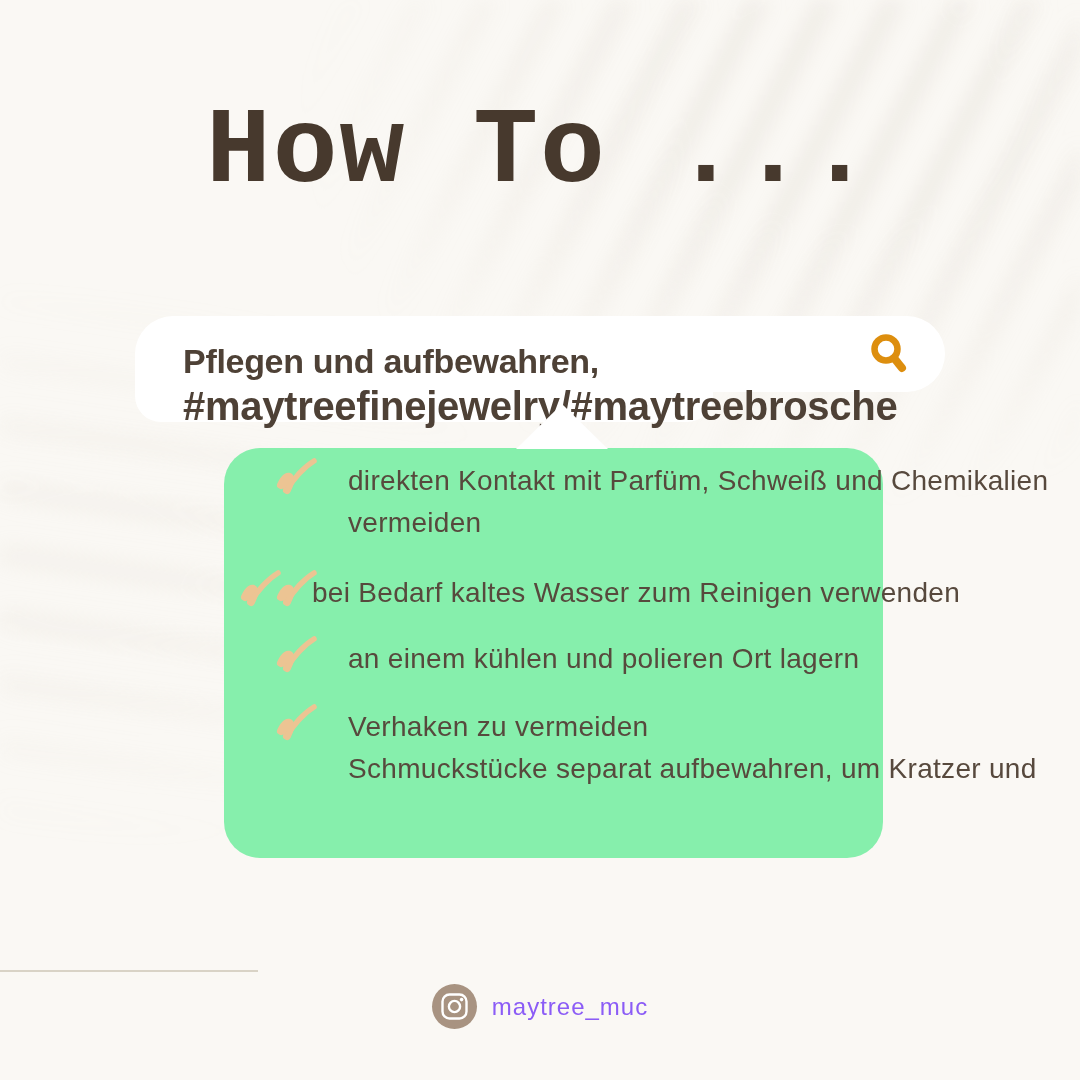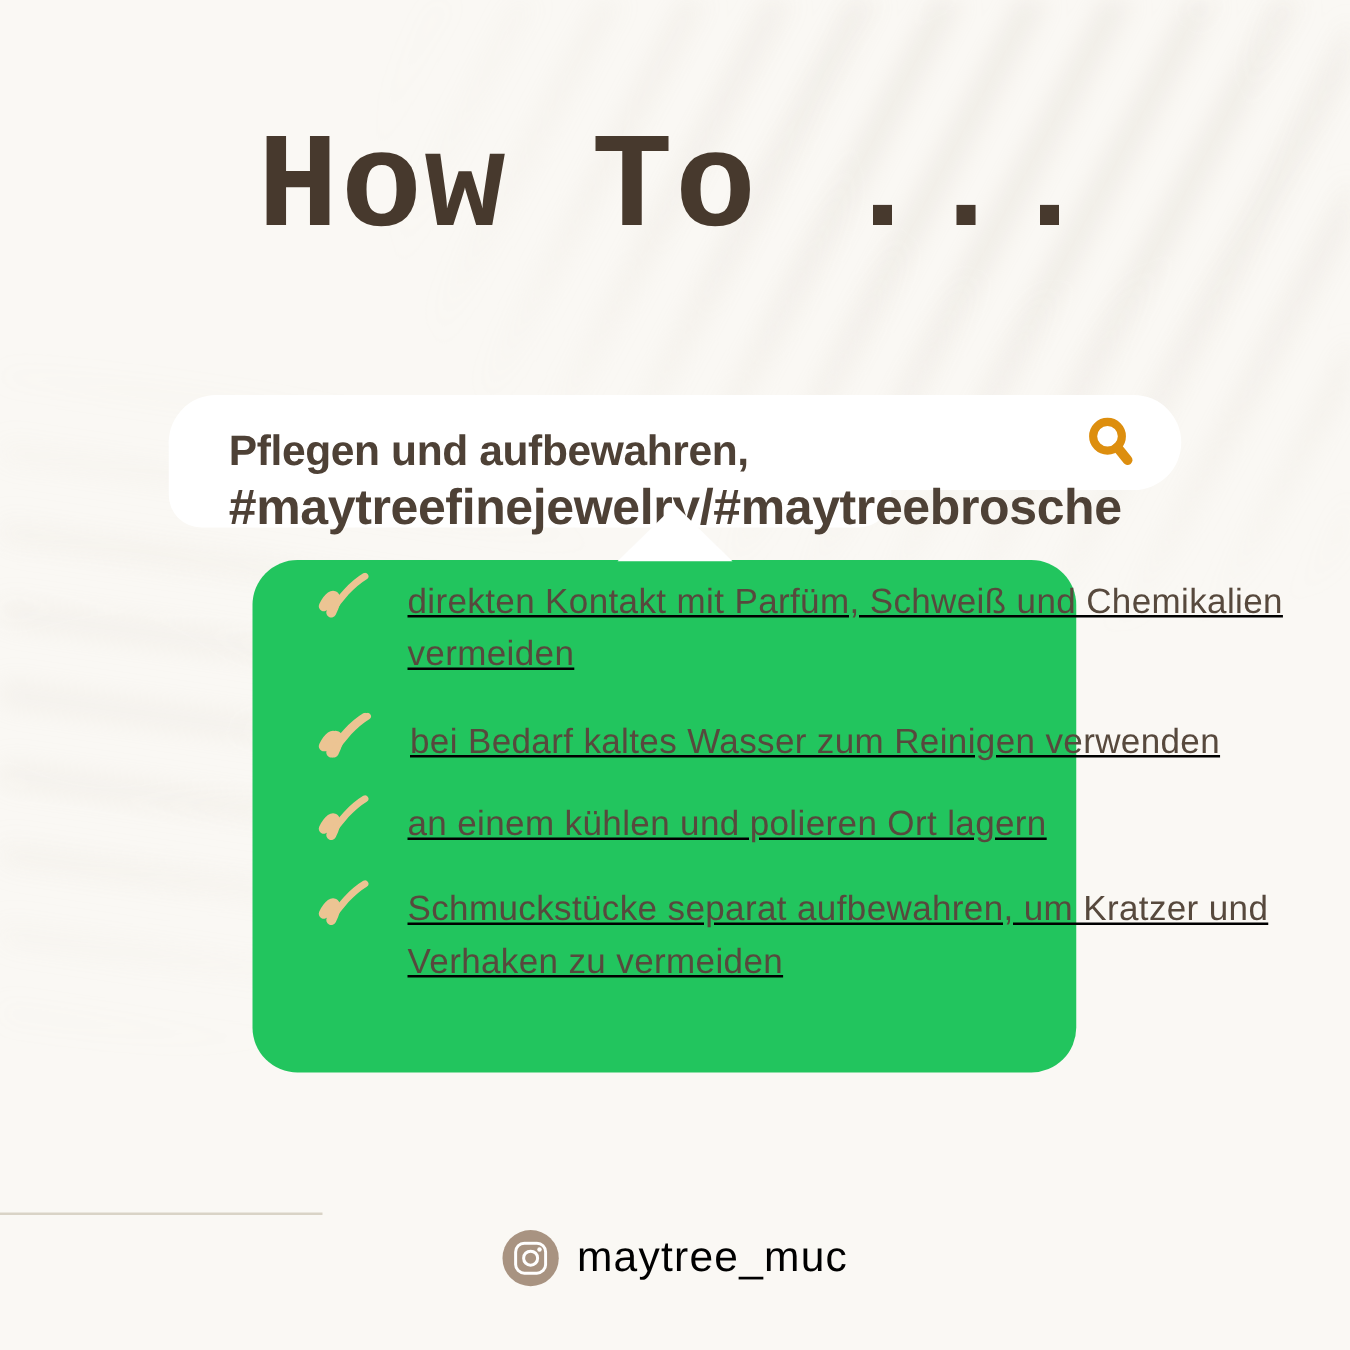--- a/index.html
+++ b/index.html
@@ -48,22 +48,22 @@
   }
   .search-hashtags{
     position:absolute;left:183px;top:386px;
     font-weight:700;font-size:40px;line-height:40px;color:#4e4136;
     letter-spacing:-0.3px;white-space:nowrap;
   }
   .search-icon{
     position:absolute;right:34px;top:16px;width:44px;height:44px;
   }
   .card{
-    position:absolute;left:202px;top:448px;width:659px;height:410px;
-    background:#22c55e;border-radius:36px;text-decoration:underline;
+    position:absolute;left:224px;top:448px;width:659px;height:410px;
+    background:#86efac;border-radius:36px;
   }
   .card-pointer{
     position:absolute;left:292px;top:-44px;width:0;height:0;
     border-left:46px solid transparent;border-right:46px solid transparent;
     border-bottom:45px solid #ffffff;
   }
   .card-body{padding:12px 0 0 50px;}
   .check-item{position:relative;padding-left:0;}
   .check-item .mark{
     position:absolute;left:-74px;top:-2px;width:46px;height:46px;
@@ -80,21 +80,21 @@
   }
   .footer{
     position:absolute;left:0;right:0;top:984px;
     display:flex;justify-content:center;align-items:center;gap:15px;
   }
   .ig-badge{
     width:45px;height:45px;border-radius:50%;background:#a89381;
     display:flex;align-items:center;justify-content:center;flex:0 0 auto;
   }
   .ig-handle{
-    font-size:34px;color:#000000;letter-spacing:1px;
+    font-size:24px;color:#8b5cf6;letter-spacing:1px;
   }
 </style>
 </head>
 <body>
 
 <div class="leaf-shade-tr"></div>
 <div class="leaf-shade-l"></div>
 
 <div class="title">How To ...</div>
 
@@ -133,21 +133,21 @@
       <span class="mark">
         <svg width="46" height="46" viewBox="0 0 46 46">
           <path d="M7 27 C11 19 15 17 16 20 C17 23 15 28 13 32" fill="none" stroke="#ECC493" stroke-width="8" stroke-linecap="round"></path>
           <path d="M13 32 C19 21 30 9 40 3" fill="none" stroke="#ECC493" stroke-width="5.5" stroke-linecap="round"></path>
         </svg>
       </span>
       <div class="item-text">
       </div>
     </div>
 
-    <div class="check-item item-3" style="margin-left:76px;">
+    <div class="check-item item-3" style="margin-left:38px;">
       <span class="mark">
         <svg width="46" height="46" viewBox="0 0 46 46">
           <path d="M7 27 C11 19 15 17 16 20 C17 23 15 28 13 32" fill="none" stroke="#ECC493" stroke-width="8" stroke-linecap="round"></path>
           <path d="M13 32 C19 21 30 9 40 3" fill="none" stroke="#ECC493" stroke-width="5.5" stroke-linecap="round"></path>
         </svg>
       </span>
       <div class="item-text">
         <span class="line">bei Bedarf kaltes Wasser zum Reinigen verwenden</span>
       </div>
     </div>
@@ -165,22 +165,22 @@
     </div>
 
     <div class="check-item item-5" style="margin-left:74px;">
       <span class="mark">
         <svg width="46" height="46" viewBox="0 0 46 46">
           <path d="M7 27 C11 19 15 17 16 20 C17 23 15 28 13 32" fill="none" stroke="#ECC493" stroke-width="8" stroke-linecap="round"></path>
           <path d="M13 32 C19 21 30 9 40 3" fill="none" stroke="#ECC493" stroke-width="5.5" stroke-linecap="round"></path>
         </svg>
       </span>
       <div class="item-text">
+        <span class="line">Verhaken zu vermeiden</span>
         <span class="line">Schmuckstücke separat aufbewahren, um Kratzer und</span>
-        <span class="line">Verhaken zu vermeiden</span>
       </div>
     </div>
 
   </div>
 </div>
 
 <div class="divider"></div>
 
 <div class="footer">
   <span class="ig-badge">

